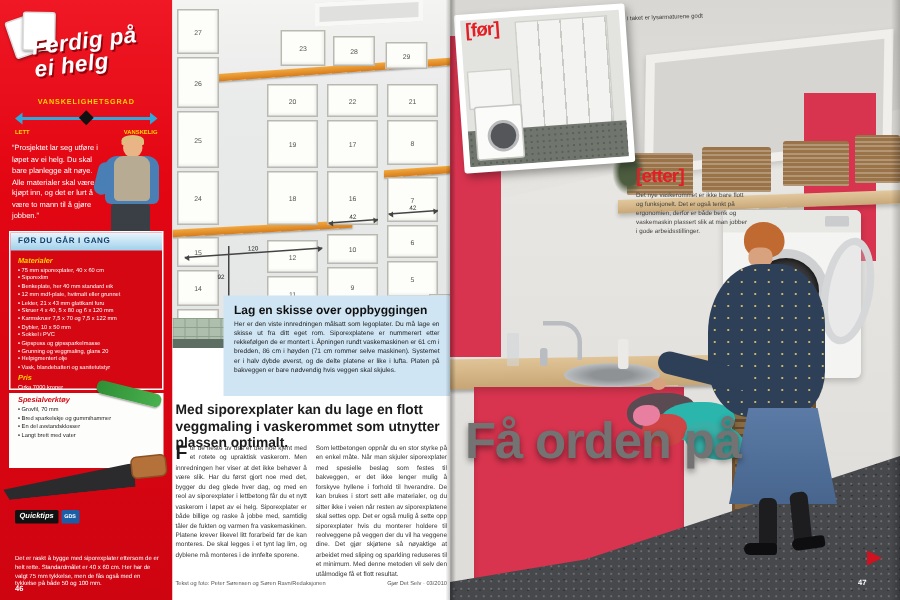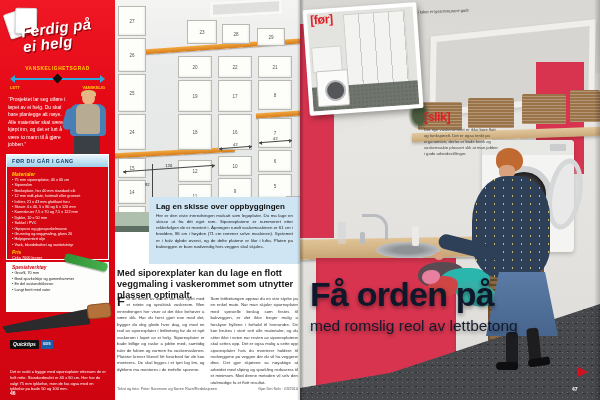--- a/index.html
+++ b/index.html
@@ -170,21 +170,21 @@
   .fp-cab-tall{position:absolute;left:36px;top:3px;width:62px;height:76px;background:#f3f3f1;
     background-image:repeating-linear-gradient(90deg,transparent 0 14px,#c9c9c5 14px 15px);border:0.5px solid #cfcfcb;}
   .fp-cab-small{position:absolute;left:2px;top:34px;width:30px;height:26px;background:#f5f5f3;border:0.5px solid #cfcfcb;}
   .fp-washer{position:absolute;left:5px;top:58px;width:32px;height:36px;background:#fbfbf9;border:0.5px solid #c5c5c1;border-radius:2px;}
   .fp-washer::after{content:"";position:absolute;left:7px;top:9px;width:17px;height:17px;border-radius:50%;
     border:2.5px solid #b9babc;background:#55565a;}
   .foer-label{position:absolute;left:3px;top:0;color:#e31e24;font-weight:bold;font-size:12.5px;letter-spacing:-.5px;}
   .ceiling-note{position:absolute;left:88px;top:9px;width:88px;color:#3a3a38;font-size:4px;line-height:1.4;transform:rotate(-2deg);}
   .etter-label{position:absolute;left:124px;top:110px;color:#e31e24;font-weight:bold;font-size:12.5px;letter-spacing:-.5px;}
   .etter-caption{position:absolute;left:124px;top:127px;width:74px;color:#3f3e3a;font-size:4.2px;line-height:1.45;}
-  .rp-title{position:absolute;left:10px;top:276px;width:286px;color:#0f172a;z-index:9;
+  .rp-title{position:absolute;left:10px;top:276px;width:286px;color:#737373;z-index:9;
     text-shadow:0 2px 4px rgba(0,0,0,.45);}
   .rp-title .t1,.rp-title .t2{font-size:34px;font-weight:bold;line-height:36px;letter-spacing:-.8px;}
   .rp-sub{font-size:15.5px;font-weight:normal;margin-top:5px;opacity:.97;}
   .next-arrow{position:absolute;left:278px;top:367px;width:0;height:0;z-index:10;
     border-top:5px solid transparent;border-bottom:5px solid transparent;border-left:10px solid #cf1120;}
   .pnum-right{position:absolute;left:272px;top:386px;color:#fff;font-size:5px;font-weight:bold;z-index:10;}
   .page-edge{position:absolute;right:0;top:0;width:6px;height:400px;background:linear-gradient(90deg,transparent,rgba(0,0,0,.22));z-index:11;}
   .fold{position:absolute;left:297px;top:0;width:7px;height:400px;z-index:12;
     background:linear-gradient(90deg,transparent,rgba(0,0,0,.22) 45%,rgba(0,0,0,.28) 55%,transparent);}
 </style>
@@ -415,26 +415,25 @@
     <div class="foer-inset">
       <div class="foer-photo">
         <div class="fp-cab-tall"></div>
         <div class="fp-cab-small"></div>
         <div class="fp-floor"></div>
         <div class="fp-washer"></div>
         <div class="foer-label">[før]</div>
       </div>
     </div>
 
-    <div class="etter-label">[slik]</div>
+    <div class="etter-label">[etter]</div>
     <div class="etter-caption">Det nye vaskerommet er ikke bare flott og funksjonelt. Det er også tenkt på ergonomien, derfor er både benk og vaskemaskin plassert slik at man jobber i gode arbeidsstillinger.</div>
 
     <div class="rp-title">
       <div class="t1">Få orden på</div>
-      <div class="rp-sub">med romslig reol av lettbetong</div>
     </div>
 
     <div class="next-arrow"></div>
     <div class="pnum-right">47</div>
     <div class="page-edge"></div>
   </div>
 
   <div class="fold"></div>
 </div>
 

